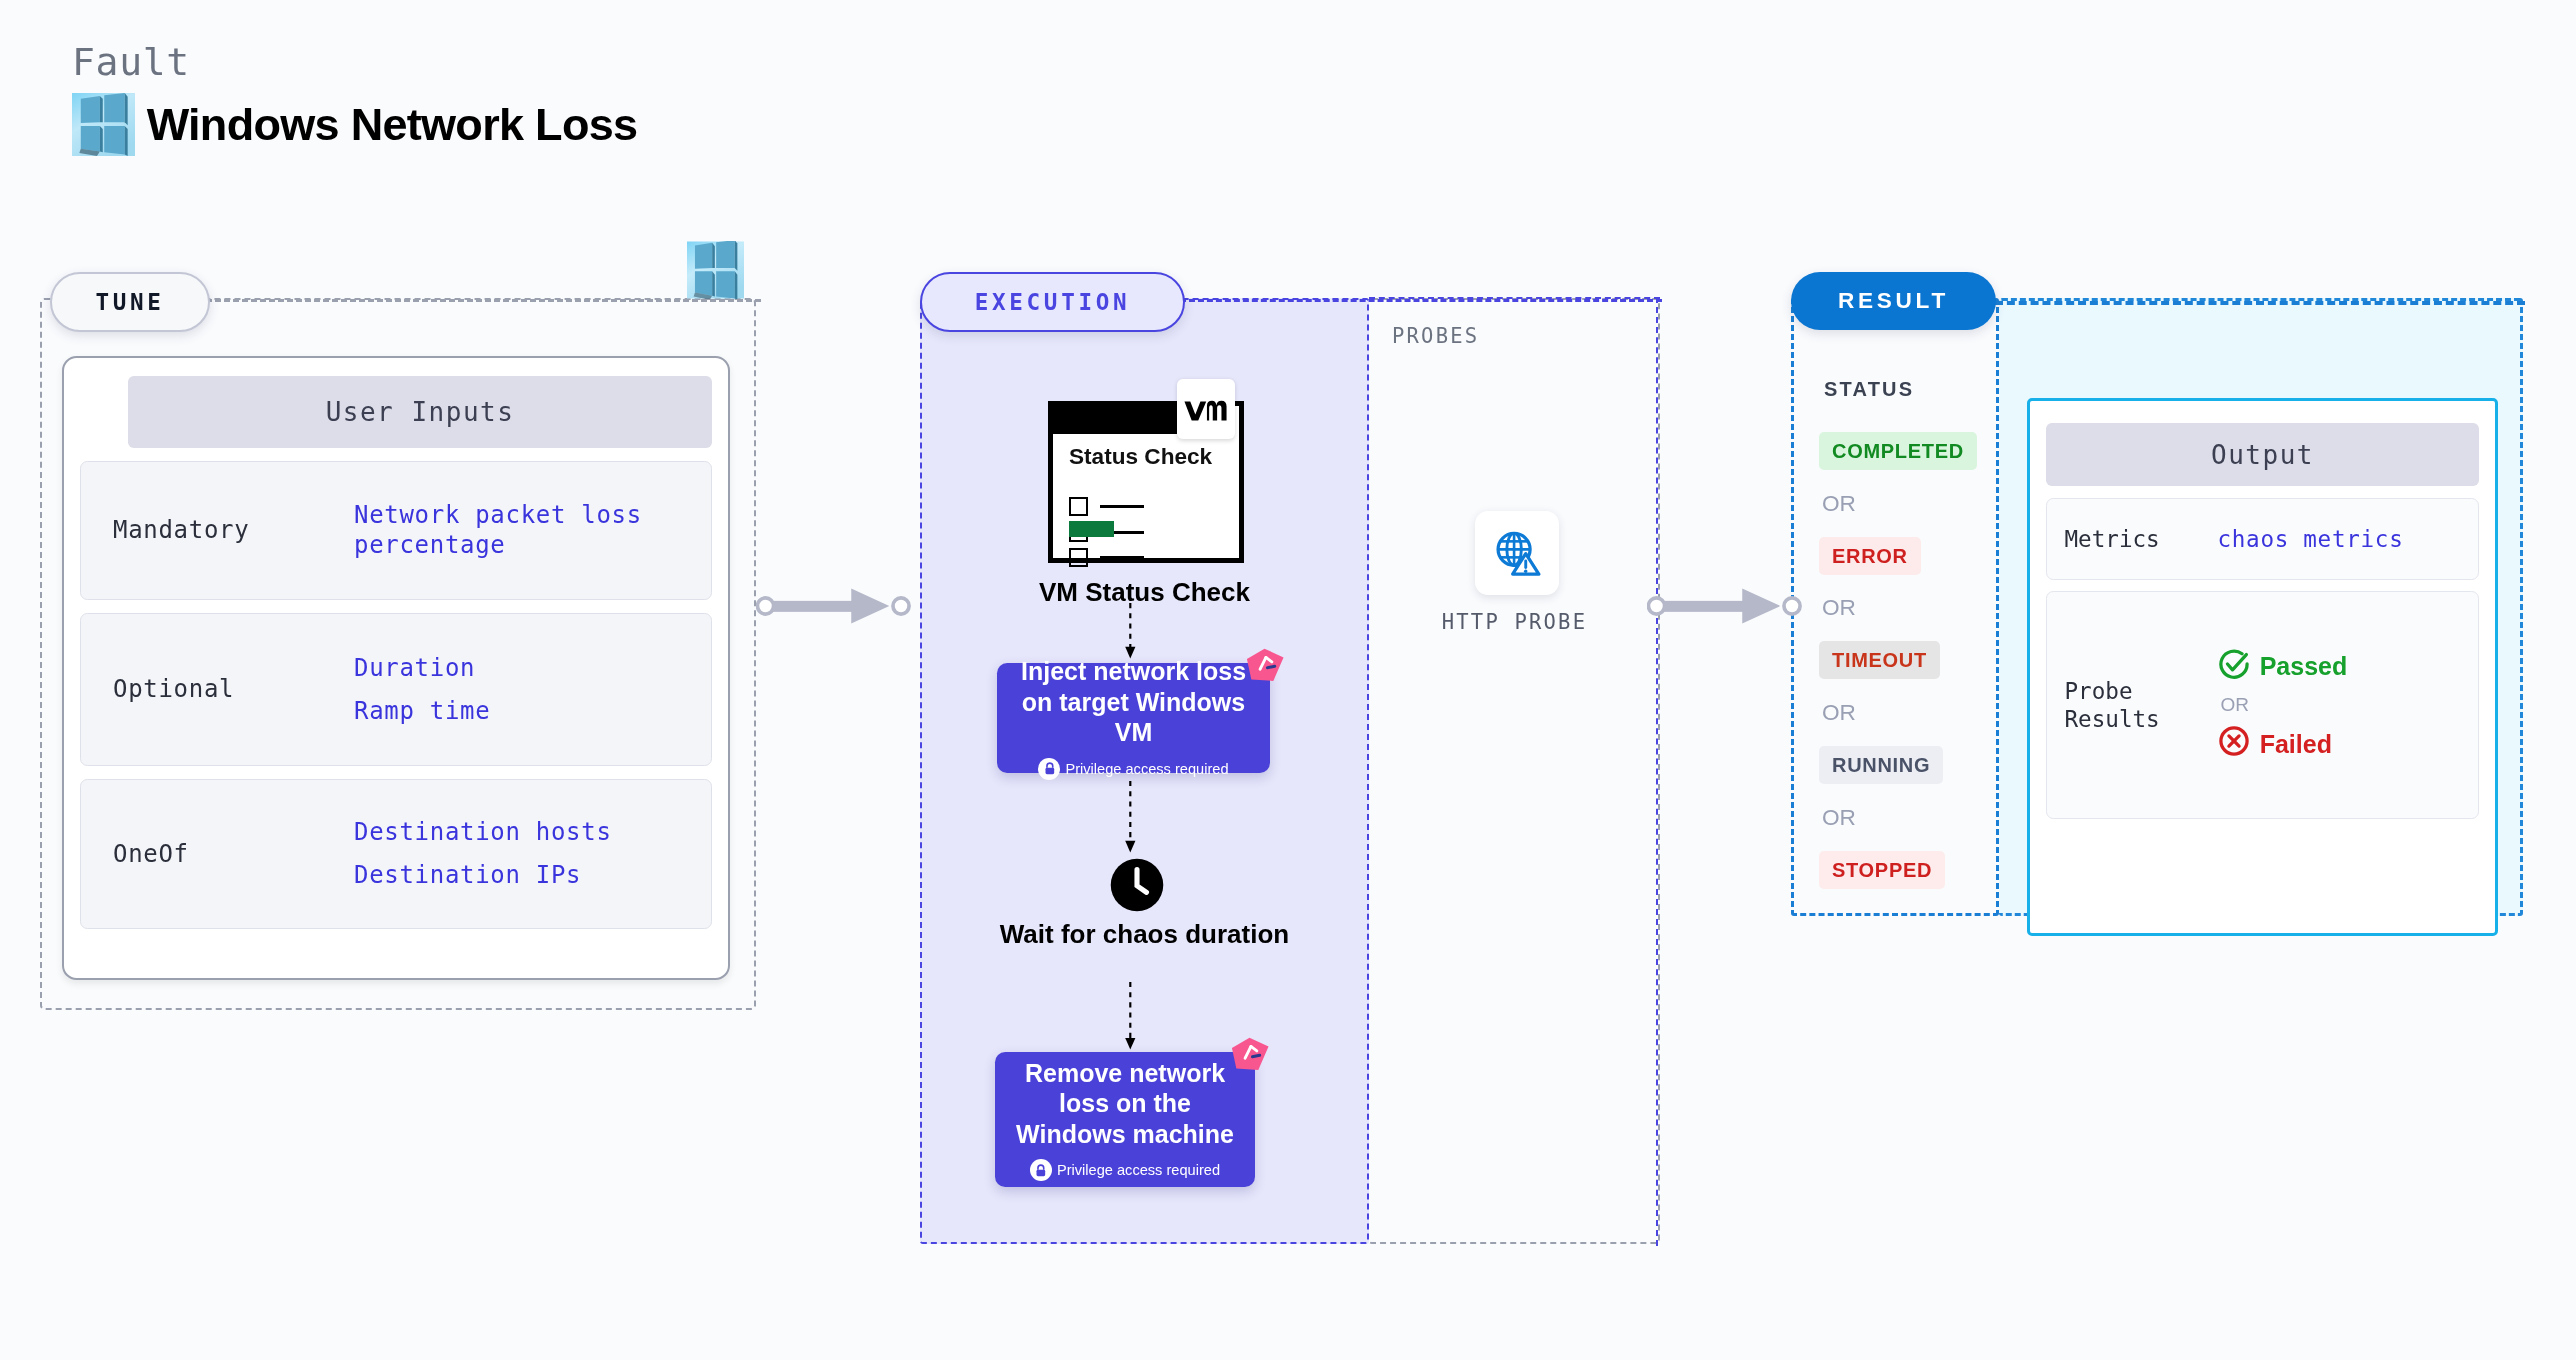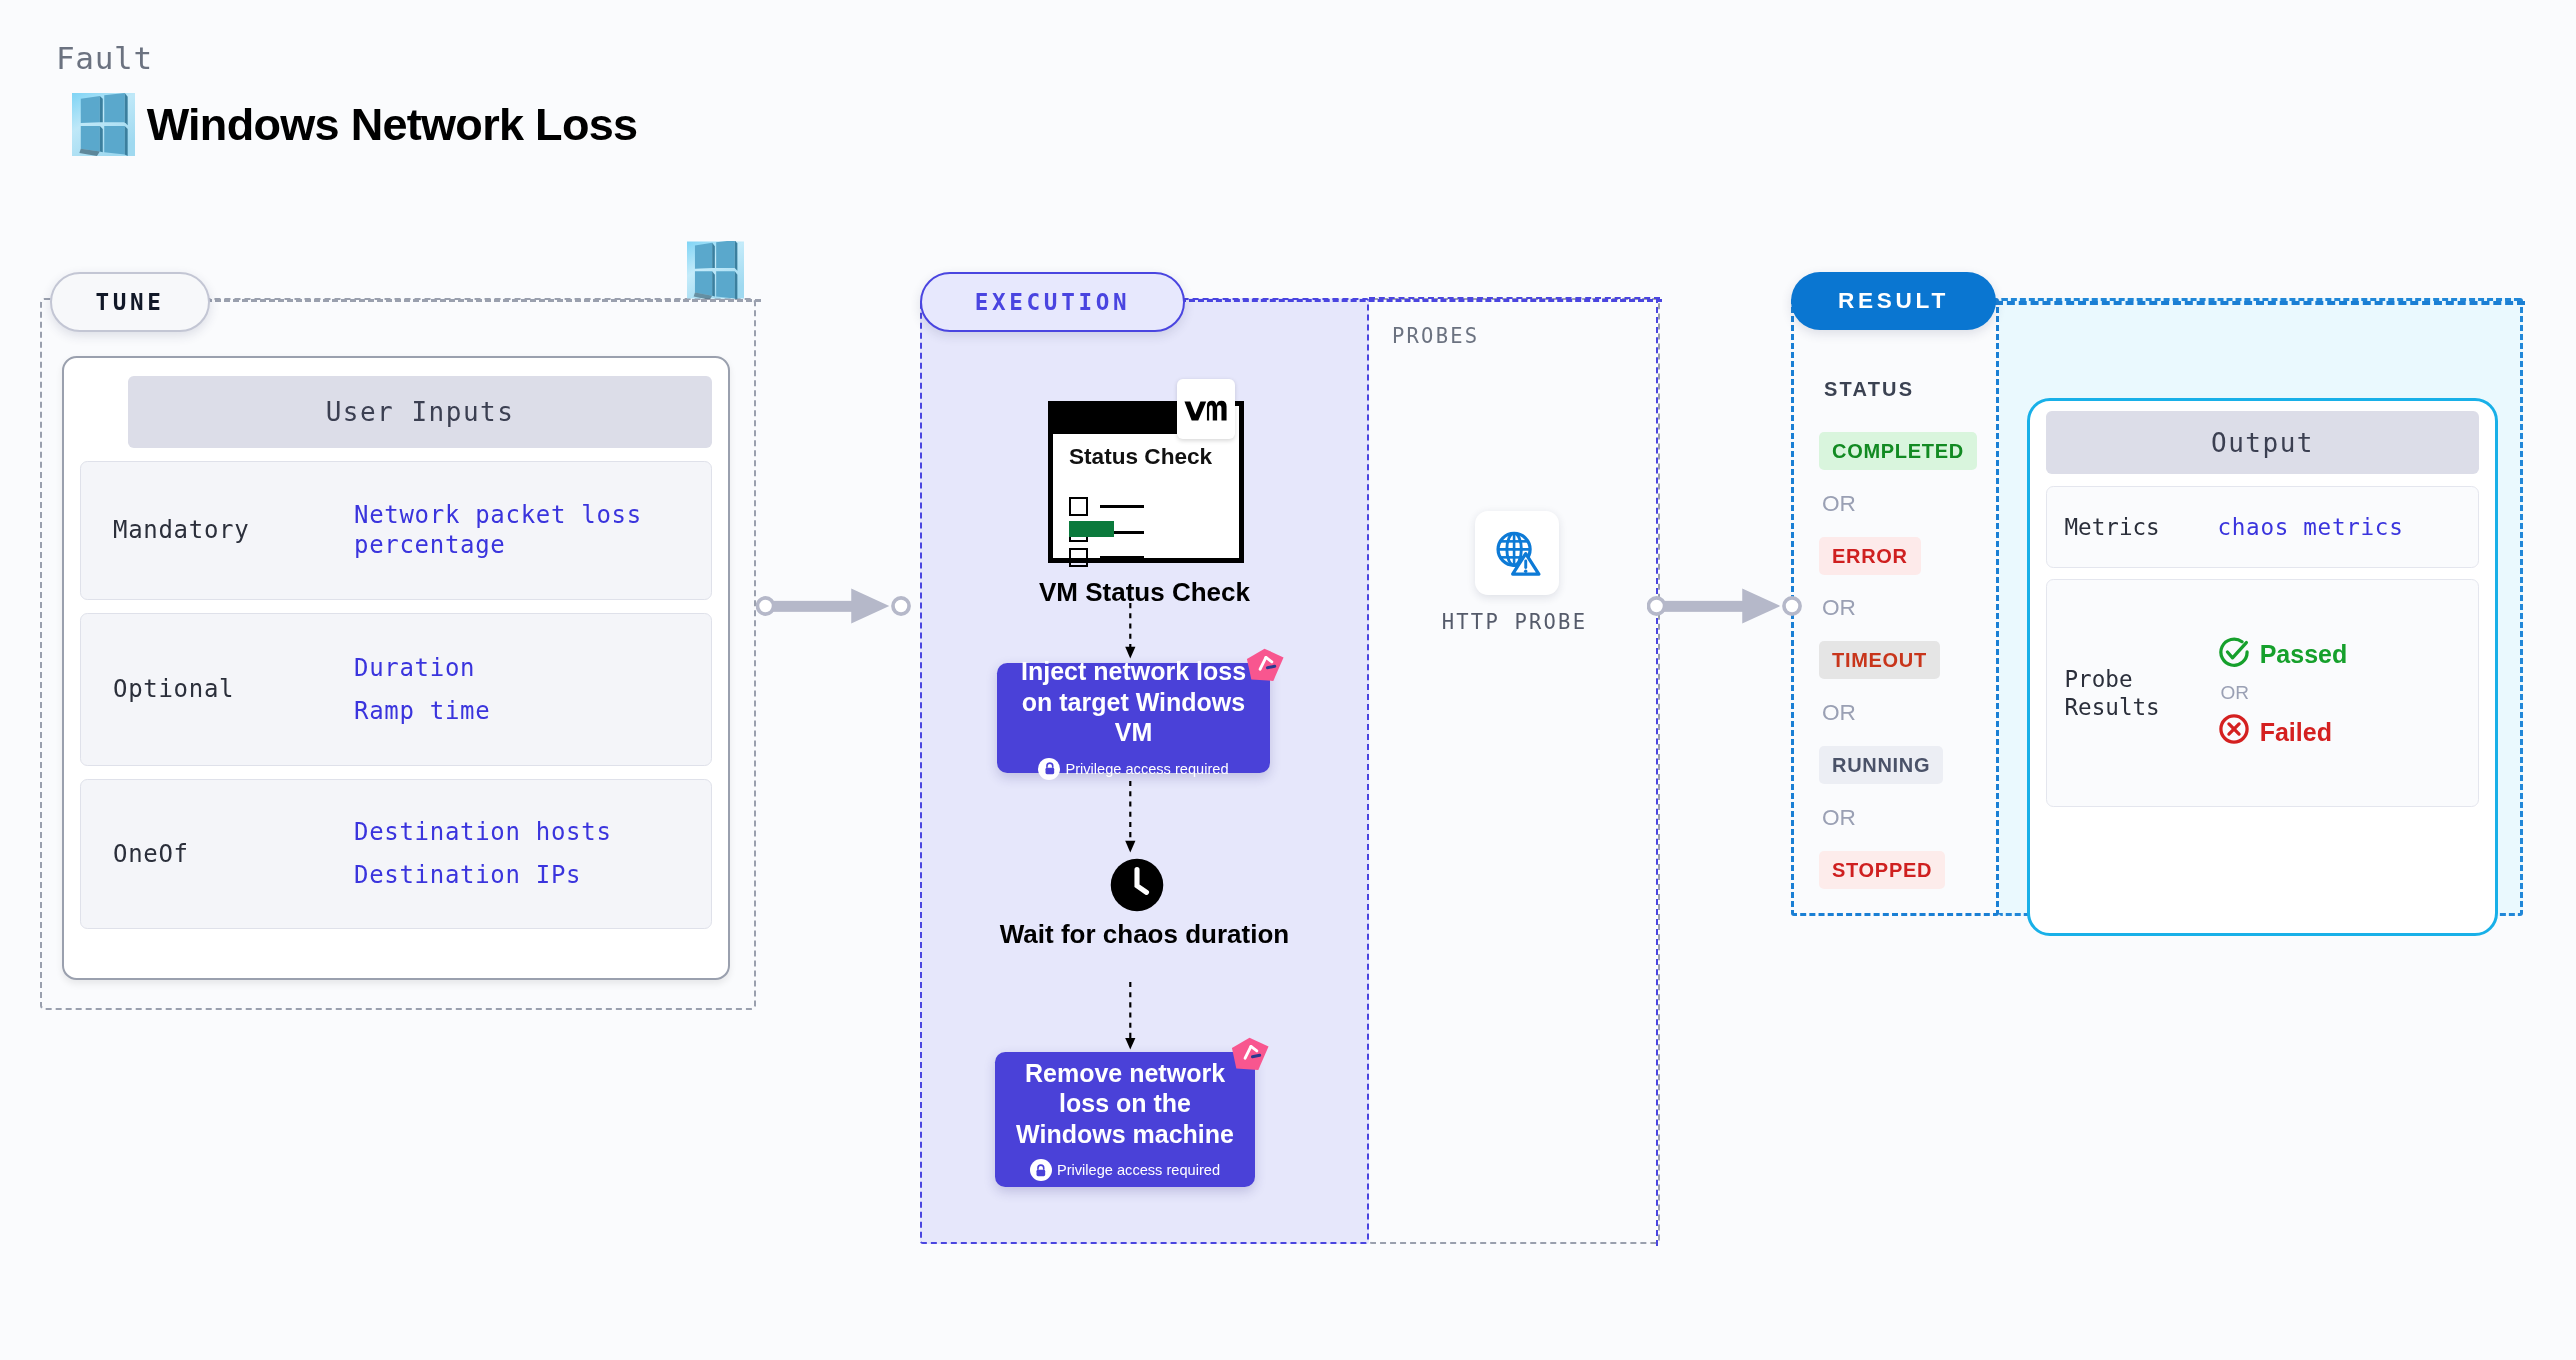--- a/index.html
+++ b/index.html
@@ -11,22 +11,22 @@
     width: 2576px;
     height: 1361px;
     position: relative;
     font-family: "Liberation Sans", sans-serif;
     overflow: hidden;
   }
   .mono { font-family: "DejaVu Sans Mono", "Liberation Mono", monospace; }
 
   
   #fault-label {
-    position: absolute; left: 56px; top: 40px;
-    font-size: 31px; color: #6b7280; letter-spacing: 0.7px;
+    position: absolute; left: 72px; top: 40px;
+    font-size: 38px; color: #6b7280; letter-spacing: 0.7px;
   }
   #fault-title-row {
     position: absolute; left: 72px; top: 93px;
     display: flex; align-items: center; gap: 11.7px;
   }
   #fault-title {
     font-size: 45px; font-weight: bold; color: #000;
     letter-spacing: -0.7px;
   }
 
@@ -219,22 +219,22 @@
   #or-2  { left: 1822px; top: 595px; }
   #badge-timeout { left: 1819px; top: 641px; background:#e5e5e5; color:#c8351b; }
   #or-3  { left: 1822px; top: 700px; }
   #badge-running { left: 1819px; top: 746px; background:#eceef4; color:#4a5268; }
   #or-4  { left: 1822px; top: 805px; }
   #badge-stopped { left: 1819px; top: 851px; background:#fdeceb; color:#cf2020; }
 
   
   #output-card {
     position:absolute; left: 2027px; top: 398px; width: 471px; height: 538px;
-    background:#ffffff; border: 3.7px solid #18b0e8; border-radius: 23px;
-    box-sizing:border-box; padding: 10px 16px;
+    background:#ffffff; border: 3.7px solid #18b0e8; border-radius: 5px;
+    box-sizing:border-box; padding: 22px 16px;
   }
   #output-header {
     height: 63px; background:#dcdde8; border-radius: 5.8px;
     display:flex; align-items:center; justify-content:center;
     font-size: 26px; color:#3b3f51; letter-spacing: 1.5px;
   }
   .out-row {
     margin-top: 11.7px; background:#fafbfd; border: 1.5px solid #e4e6ee;
     border-radius: 7.3px; box-sizing:border-box; display:flex; align-items:center;
     padding: 0 14.6px 0 17.5px;

